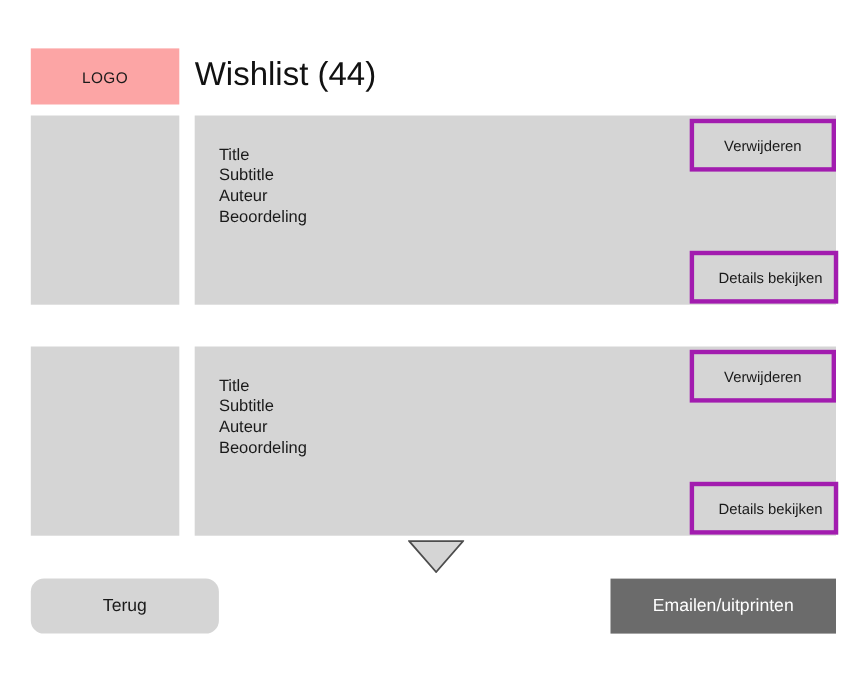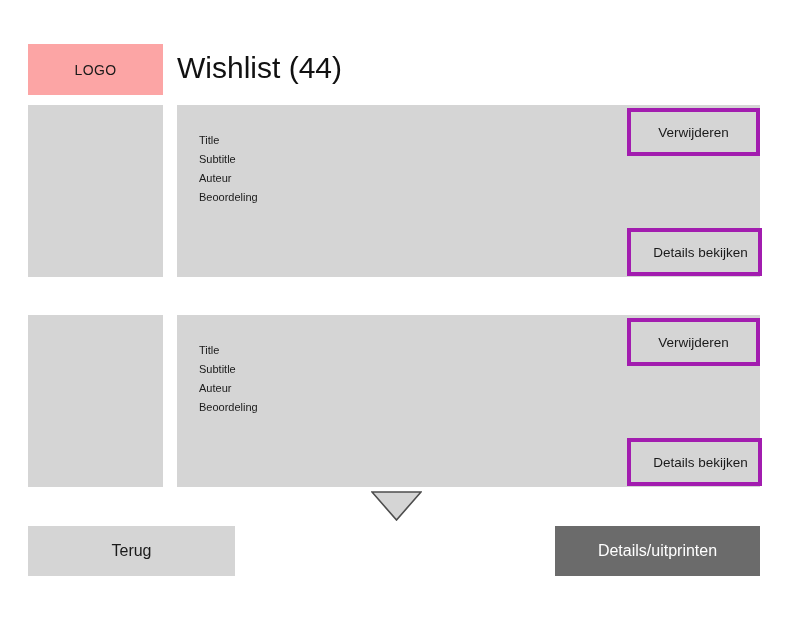--- a/index.html
+++ b/index.html
@@ -76,21 +76,21 @@
     top: 0;
     width: 583px;
     height: 172px;
     background: #d5d5d5;
   }
 
   .card-text {
     position: absolute;
     left: 22px;
     top: 26px;
-    font-size: 11px;
+    font-size: 15px;
     line-height: 19px;
     color: #1a1a1a;
   }
   .card-text div { white-space: nowrap; }
 
   .card-btn {
     position: absolute;
     width: 133px;
     height: 48px;
     background: #d5d5d5;
@@ -130,23 +130,24 @@
     display: flex;
     align-items: center;
     justify-content: center;
     font-size: 16px;
     box-sizing: border-box;
     white-space: nowrap;
   }
   .footer-btn.back {
     left: 28px;
     top: 526px;
-    width: 207px;
-    background: #d5d5d5;
-    color: #1a1a1a;
+    width: 171px;
+    background: #d5d5d5;
+    color: #1a1a1a;
+    border-radius: 12px;
   }
   .footer-btn.print {
     left: 555px;
     top: 526px;
     width: 205px;
     background: #6b6b6b;
     color: #ffffff;
   }
 </style>
 </head>
@@ -187,15 +188,15 @@
     <div class="card-btn details">Details bekijken</div>
   </div>
 
   <div class="scroll-indicator">
     <svg width="51" height="30" viewBox="0 0 51 30">
       <polygon points="1,1 50,1 25.5,29" fill="#d5d5d5" stroke="#4d4d4d" stroke-width="1.6"></polygon>
     </svg>
   </div>
 
   <div class="footer-btn back">Terug</div>
-  <div class="footer-btn print">Details/uitprinten</div>
+  <div class="footer-btn print">Emailen/uitprinten</div>
 
 </div>
 
 </body></html>

